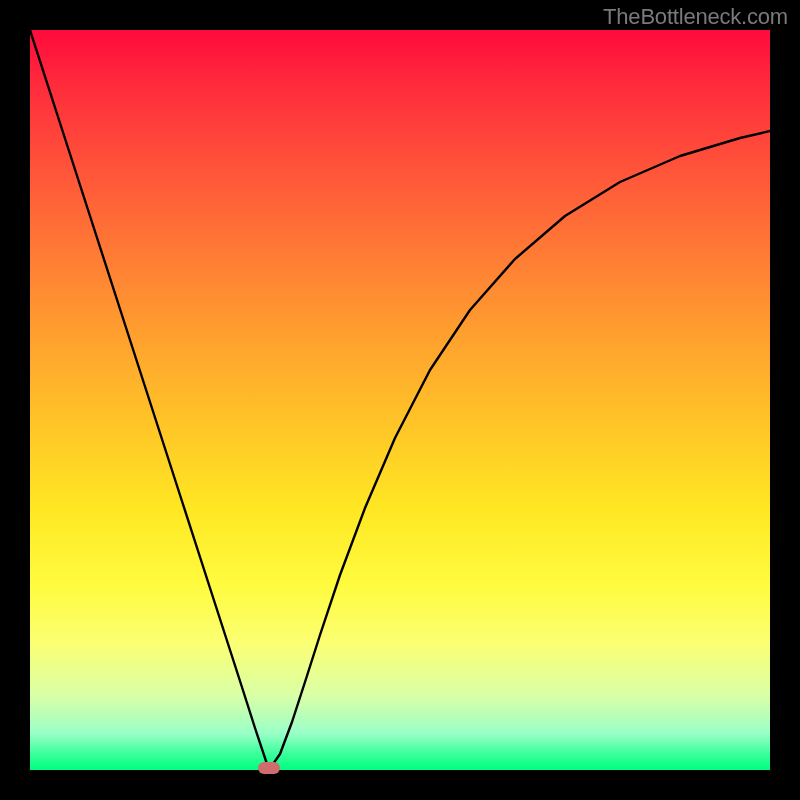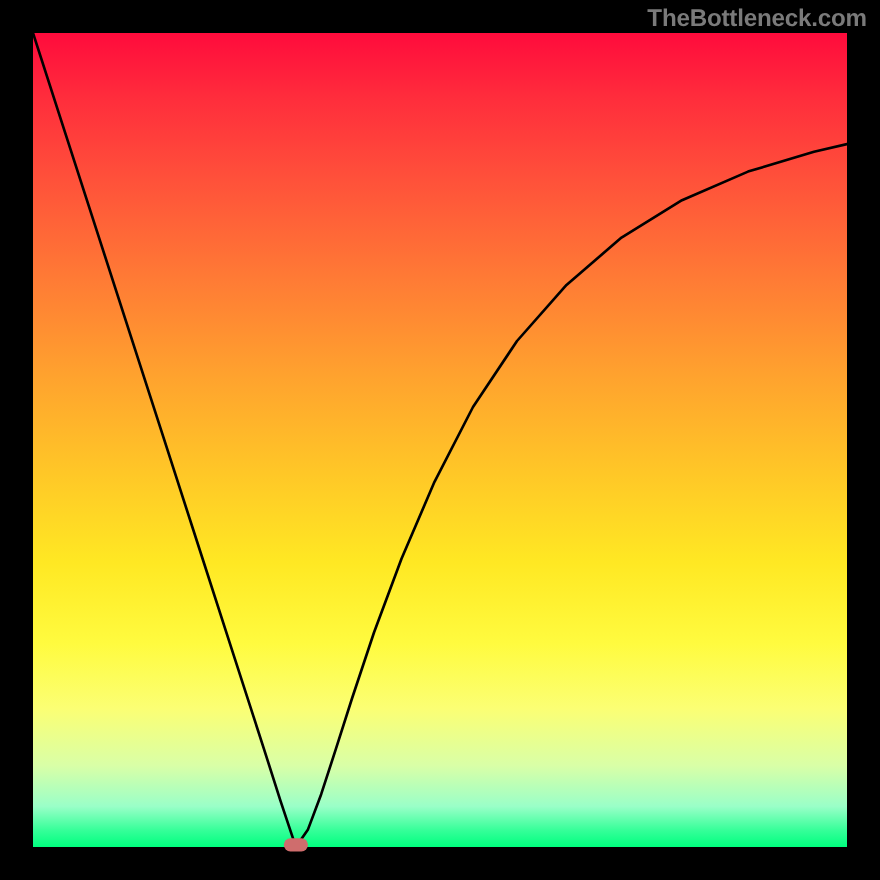--- a/index.html
+++ b/index.html
@@ -10,21 +10,21 @@
     height: 800px;
     background: #000;
   }
   .watermark {
     position: absolute;
     top: 4px;
     right: 12px;
     color: #7a7a7a;
     font-family: Arial, Helvetica, sans-serif;
     font-size: 22px;
-    font-weight: 700;
+    font-weight: 400;
     letter-spacing: -0.2px;
     z-index: 10;
   }
   .plot-area {
     position: absolute;
     left: 30px;
     top: 30px;
     width: 740px;
     height: 740px;
     background: linear-gradient(

